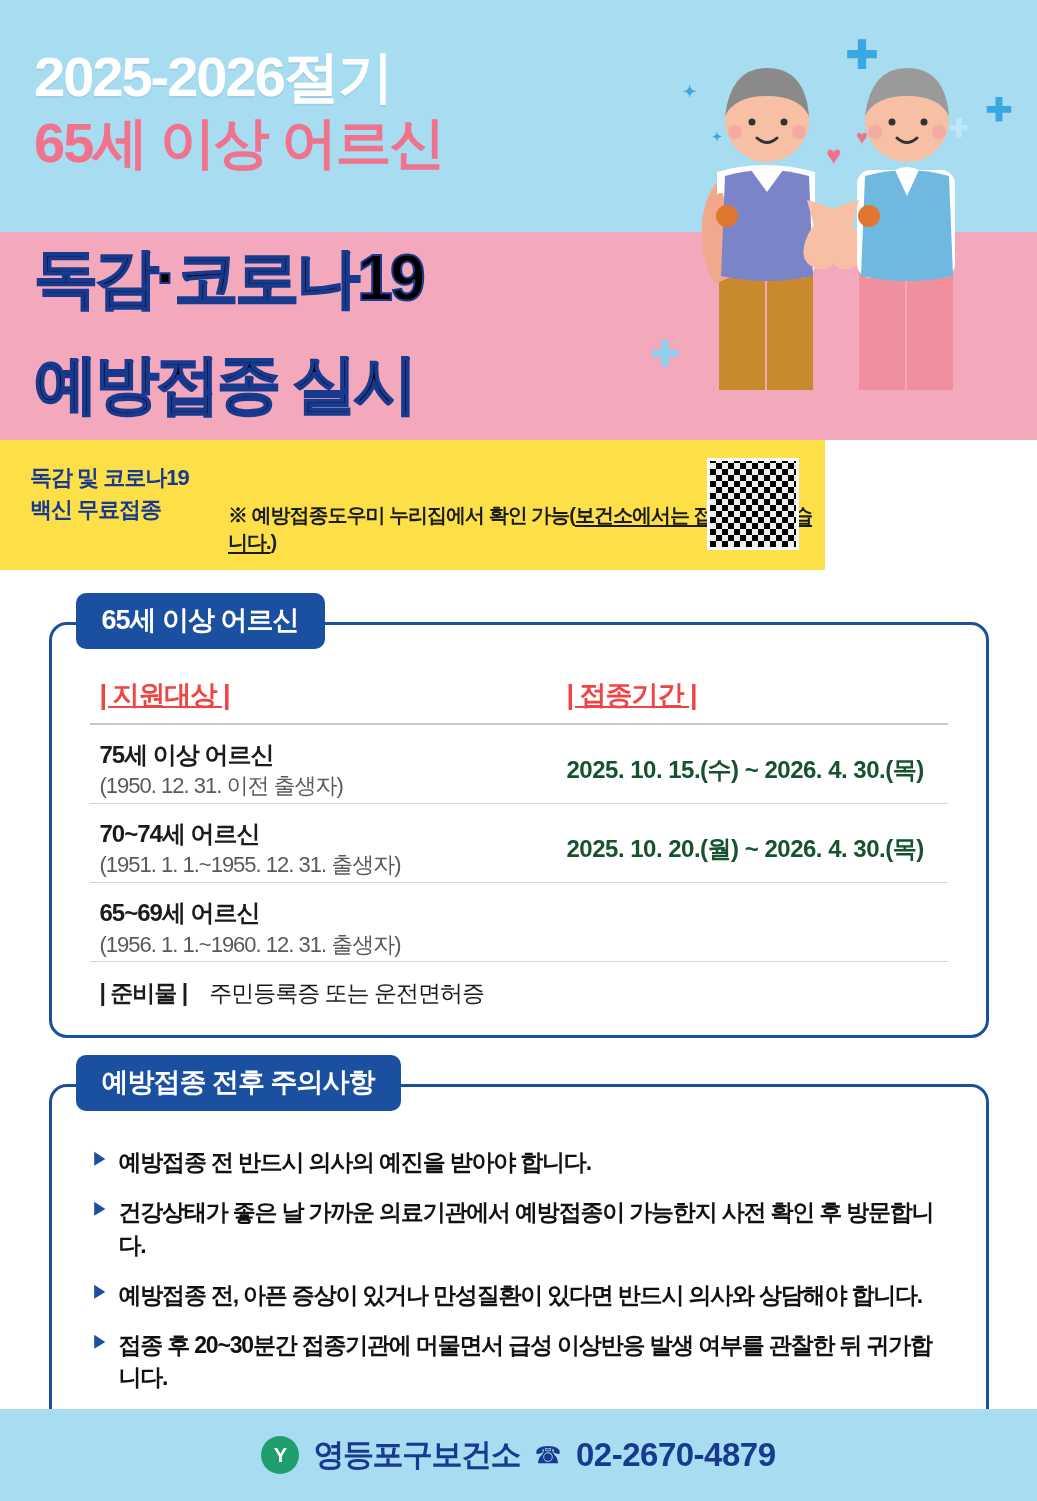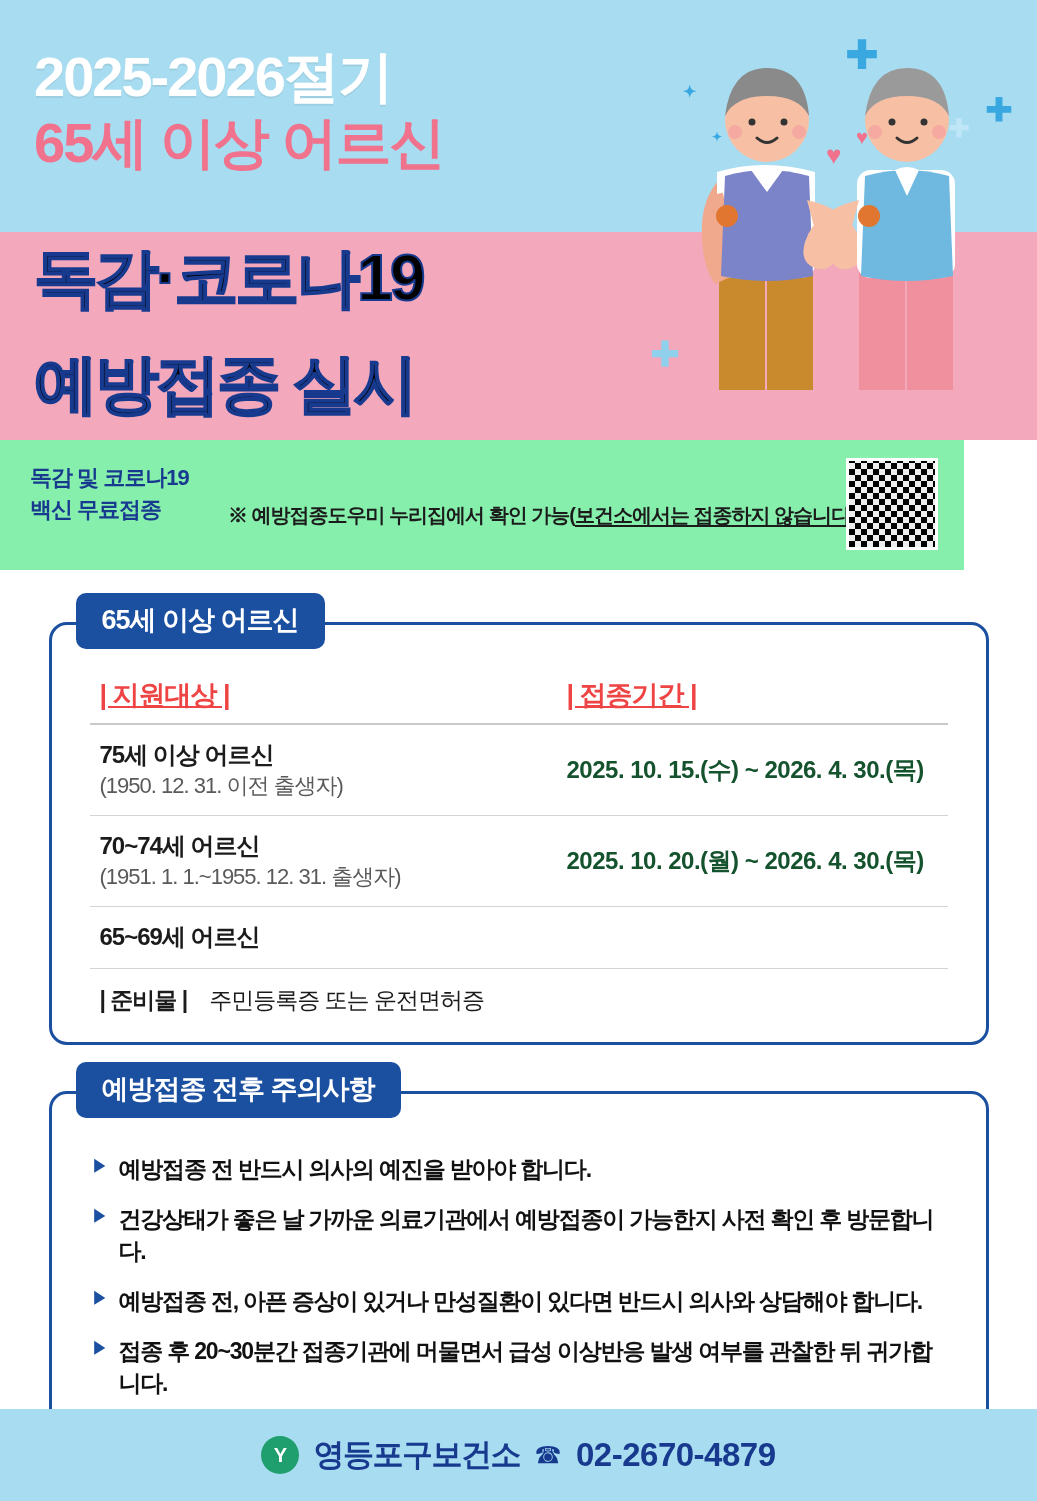--- a/index.html
+++ b/index.html
@@ -80,23 +80,23 @@
   .cross {
     position: absolute;
     color: #3aa8e0;
     font-weight: bold;
     z-index: 4;
   }
 
   
   .infostrip {
     position: relative;
-    width: 964px;
+    width: 825px;
     height: 130px;
-    background: #86efac;
+    background: #fde047;
     box-sizing: border-box;
   }
   .infostrip .left-label {
     position: absolute;
     left: 30px;
     top: 22px;
     font-size: 22px;
     font-weight: bold;
     color: #173a8f;
     line-height: 1.45;
@@ -180,21 +180,21 @@
     color: #ef4444;
     letter-spacing: -1px;
     text-decoration: underline;
   }
   .col-a { width: 455px; padding-left: 10px; }
   .col-b { flex: 1; padding-left: 12px; }
 
   .trow {
     display: flex;
     align-items: center;
-    padding: 14px 0 14px 0;
+    padding: 14px 0 2px 0;
     border-bottom: 1px solid #d4d4d4;
   }
   .target-main {
     font-size: 24px;
     font-weight: bold;
     color: #1b1b1b;
     letter-spacing: -1px;
     line-height: 1.35;
   }
   .target-sub {
@@ -382,20 +382,21 @@
         <div class="target-sub">(1951. 1. 1.~1955. 12. 31. 출생자)</div>
       </div>
       <div class="col-b">
         <div class="period">2025. 10. 20.(월) ~ 2026. 4. 30.(목)</div>
       </div>
     </div>
 
     <div class="trow">
       <div class="col-a">
         <div class="target-main">65~69세 어르신</div>
+        <div class="target-sub">(1956. 1. 1.~1960. 12. 31. 출생자)</div>
       </div>
     </div>
 
     <div class="prep">
       <div class="prep-label">| 준비물 |</div>
       <div class="prep-value">주민등록증 또는 운전면허증</div>
     </div>
   </div>
 
   <div class="card" id="card-notice">

